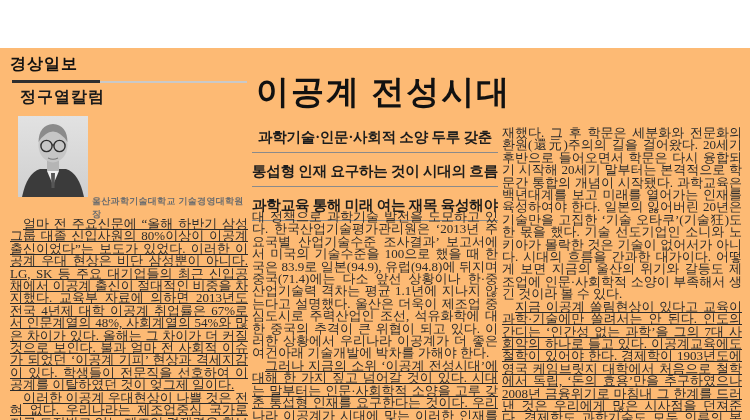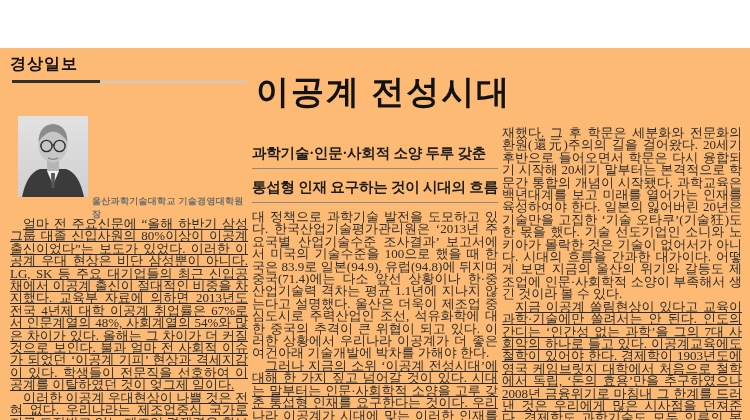--- a/index.html
+++ b/index.html
@@ -32,21 +32,21 @@
   .caption{
     position:absolute;left:92px;top:147px;width:160px;
     font-family:"Liberation Sans","DejaVu Sans",sans-serif;
     font-weight:bold;font-size:9px;color:#6e6e6e;letter-spacing:0.3px;
   }
   .headline{
     position:absolute;left:256px;top:22px;margin:0;width:300px;
     font-size:33px;font-weight:700;letter-spacing:2px;color:#111;
     font-family:"Liberation Serif","DejaVu Serif",serif;
   }
-  .subheads{position:absolute;left:252px;top:96px;width:246px;}
+  .subheads{position:absolute;left:252px;top:80px;width:246px;text-align:center;}
   .subhead{
     font-size:14.5px;font-weight:700;color:#1c1c1c;letter-spacing:-0.2px;
     padding-bottom:5px;border-bottom:1px solid #8a8a8a;margin-bottom:9px;
     white-space:nowrap;overflow:hidden;
   }
   .bodycol{
     position:absolute;overflow:hidden;
     font-size:13px;line-height:12.4px;text-align:justify;color:#2b2b2b;
   }
   .bodycol p{margin:0;}
@@ -59,20 +59,21 @@
 <body>
 
 <div class="page">
 
   <div class="masthead">경상일보</div>
 
   <div class="masthead-rule">
     <div class="rule-dark"></div>
   </div>
 
+  <div class="col-title">정구열칼럼</div>
 
   <div class="photo">
     <svg width="70" height="81" viewBox="0 0 70 81" xmlns="http://www.w3.org/2000/svg">
       <defs>
         <linearGradient id="pg" x1="0" y1="0" x2="0" y2="1">
           <stop offset="0" stop-color="#e2e2e2"></stop>
           <stop offset="1" stop-color="#cfcfcf"></stop>
         </linearGradient>
       </defs>
       <rect x="0" y="0" width="70" height="81" fill="url(#pg)"></rect>
@@ -89,20 +90,21 @@
     </svg>
   </div>
 
   <div class="caption">울산과학기술대학교 기술경영대학원장</div>
 
   <h1 class="headline">이공계 전성시대</h1>
 
   <div class="subheads">
     <div class="subhead">과학기술·인문·사회적 소양 두루 갖춘</div>
     <div class="subhead">통섭형 인재 요구하는 것이 시대의 흐름</div>
+    <div class="subhead">과학교육 통해 미래 여는 재목 육성해야</div>
   </div>
 
   <div class="bodycol bc1">
     <p class="indent">얼마 전 주요신문에 “올해 하반기 삼성그룹 대졸 신입사원의 80%이상이 이공계 출신이었다”는 보도가 있었다. 이러한 이공계 우대 현상은 비단 삼성뿐이 아니다. LG, SK 등 주요 대기업들의 최근 신입공채에서 이공계 출신이 절대적인 비중을 차지했다. 교육부 자료에 의하면 2013년도 전국 4년제 대학 이공계 취업률은 67%로서 인문계열의 48%, 사회계열의 54%와 많은 차이가 있다. 올해는 그 차이가 더 커질 것으로 보인다. 불과 얼마 전 사회적 이슈가 되었던 ‘이공계 기피’ 현상과 격세지감이 있다. 학생들이 전문직을 선호하여 이공계를 이탈하였던 것이 엊그제 일이다.</p>
     <p class="indent">이러한 이공계 우대현상이 나쁠 것은 전혀 없다. 우리나라는 제조업중심 국가로 지금 도전받고 있는 제조업 경쟁력을 확보하려면 기초·원천기술 및 첨단기술을 개발해 명실상부한 제조업 선진국이 돼야한다. 과거 일본의 경제적 부흥은 이미 100여년전 명치시대로부터 ‘기술입국’을 국시로 삼고 과학을 중시한 덕분이었다. 중국도 지도부의 대부분이 이공계 출신으로 과학기술우</p>
   </div>
 
   <div class="bodycol bc2">
     <p>대 정책으로 과학기술 발전을 도모하고 있다. 한국산업기술평가관리원은 ‘2013년 주요국별 산업기술수준 조사결과’ 보고서에서 미국의 기술수준을 100으로 했을 때 한국은 83.9로 일본(94.9), 유럽(94.8)에 뒤지며 중국(71.4)에는 다소 앞선 상황이나 한·중 산업기술력 격차는 평균 1.1년에 지나지 않는다고 설명했다. 울산은 더욱이 제조업 중심도시로 주력산업인 조선, 석유화학에 대한 중국의 추격이 큰 위협이 되고 있다. 이러한 상황에서 우리나라 이공계가 더 좋은 여건아래 기술개발에 박차를 가해야 한다.</p>
     <p class="indent">그러나 지금의 소위 ‘이공계 전성시대’에 대해 한 가지 짚고 넘어갈 것이 있다. 시대는 말부터는 인문·사회학적 소양을 고루 갖춘 통섭형 인재를 요구한다는 것이다. 우리나라 이공계가 시대에 맞는 이러한 인재를 교육해야 한다. 인문학적 소양은 인문학 책 몇 권으로 얻어지는 것이 아니다. 인류와 사회에 대한 깊은 탐구와 고민이 있어야 한다. 원래 과학은 16세기 이전의 르네상스시대까지만 해도 세분화되지 않고 자연철학으로 존</p>

